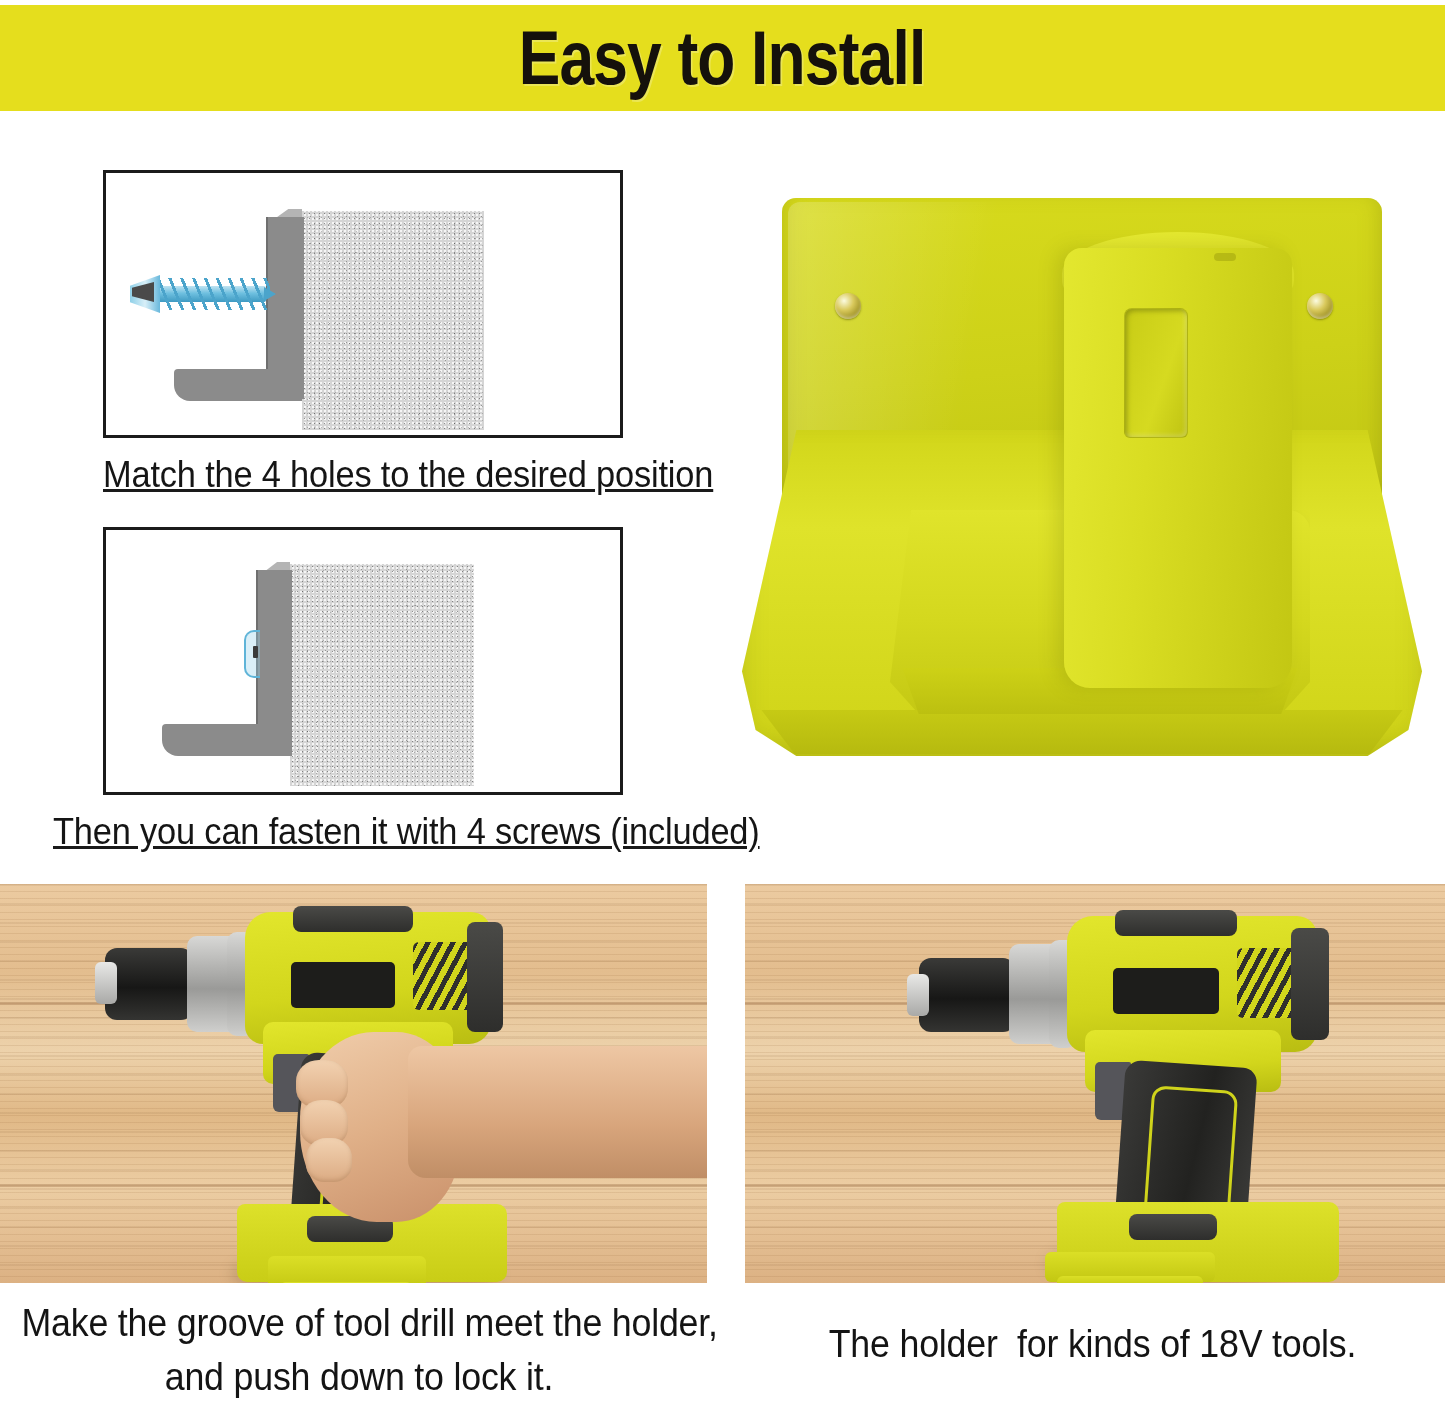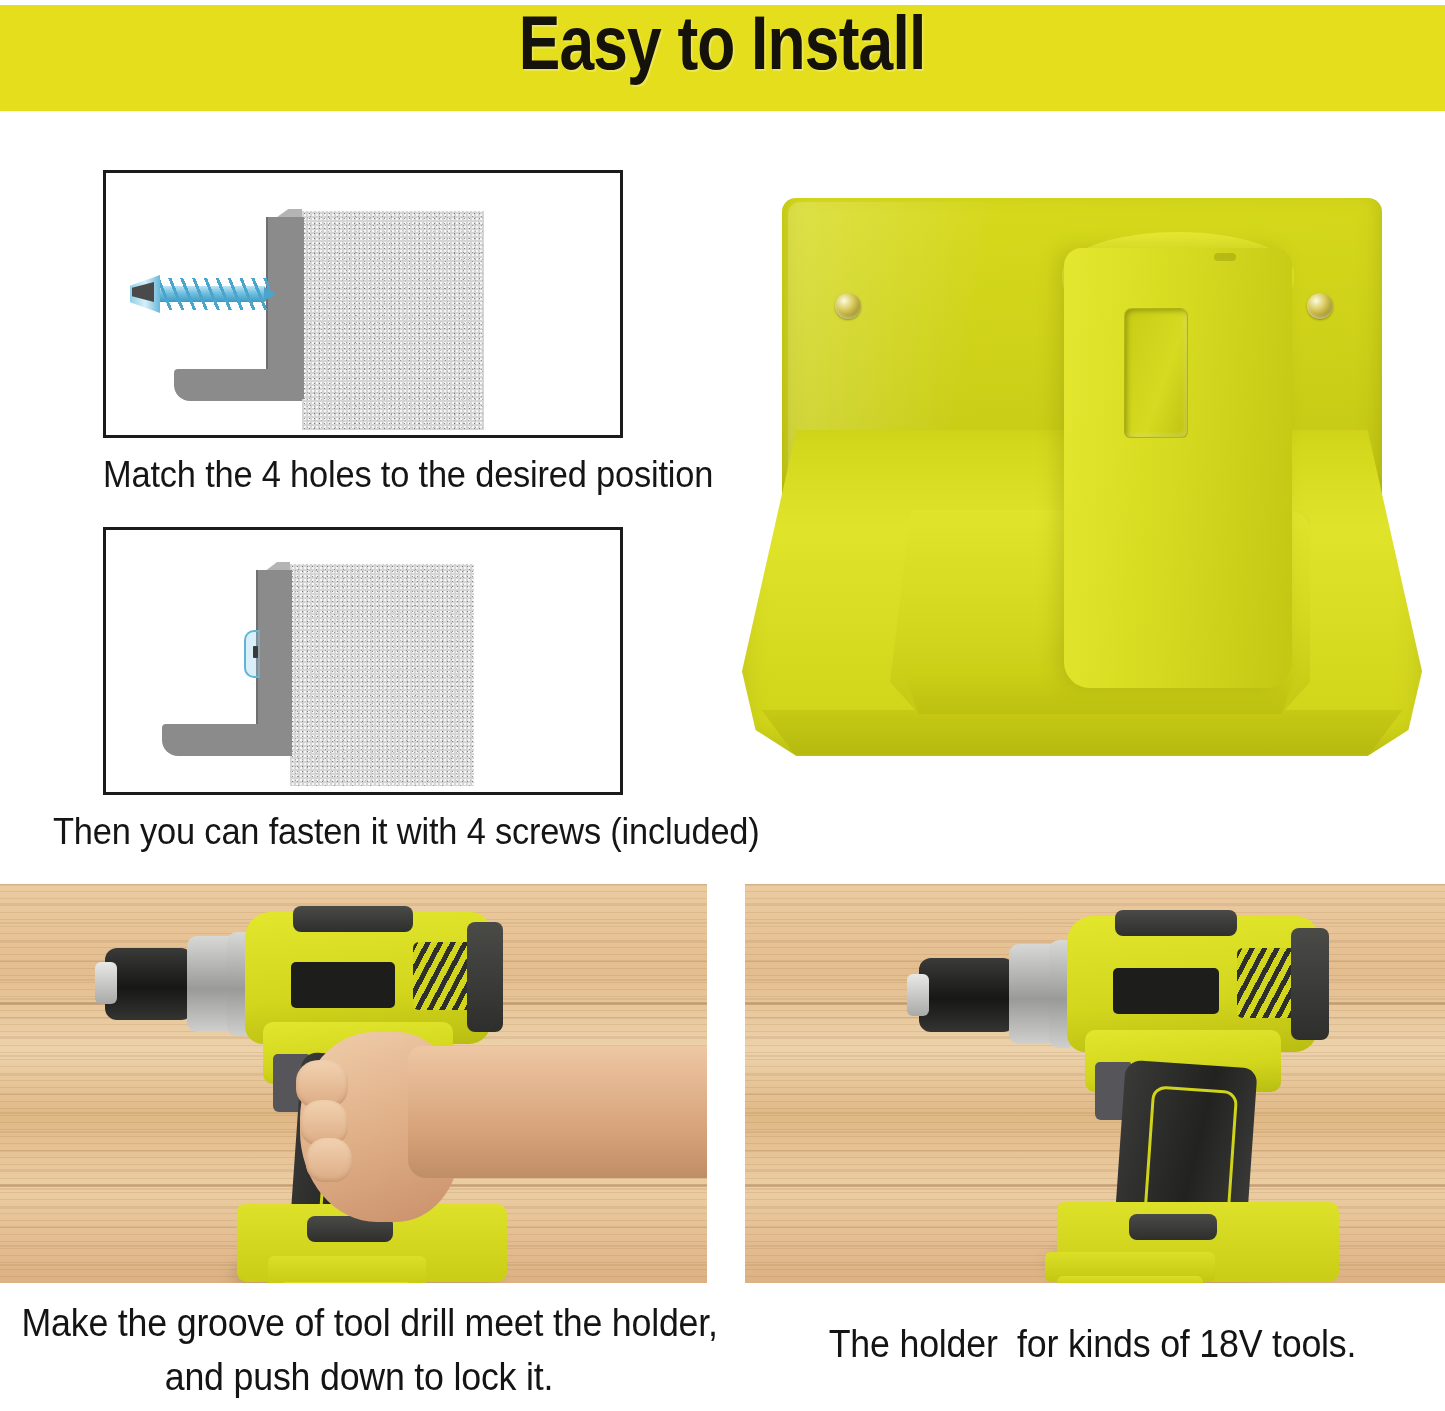--- a/index.html
+++ b/index.html
@@ -19,37 +19,38 @@
 
   
   .banner {
     position: absolute;
     left: 0;
     top: 5px;
     width: 1445px;
     height: 106px;
     background: #e5de1d;
     display: flex;
+    align-items: center;
     justify-content: center;
   }
   .banner-title {
     font-family: "Liberation Sans Narrow", "Liberation Sans", sans-serif;
     font-size: 76px;
     font-weight: bold;
     letter-spacing: -1px;
     color: #15110b;
     transform: scaleX(0.82);
     transform-origin: center center;
     white-space: nowrap;
     line-height: 1;
     text-shadow: 2px 2px 0 rgba(255,255,255,0.25);
   }
 
   
-  .diagram-block { position: absolute; }
+  .diagram-block { position: absolute; text-decoration: underline; }
   #diagram-1 { left: 103px; top: 170px; }
   #diagram-2 { left: 103px; top: 527px; }
 
   .diagram-box {
     width: 520px;
     height: 268px;
     border: 3px solid #1b1b1b;
     background: #ffffff;
     position: relative;
     overflow: hidden;

